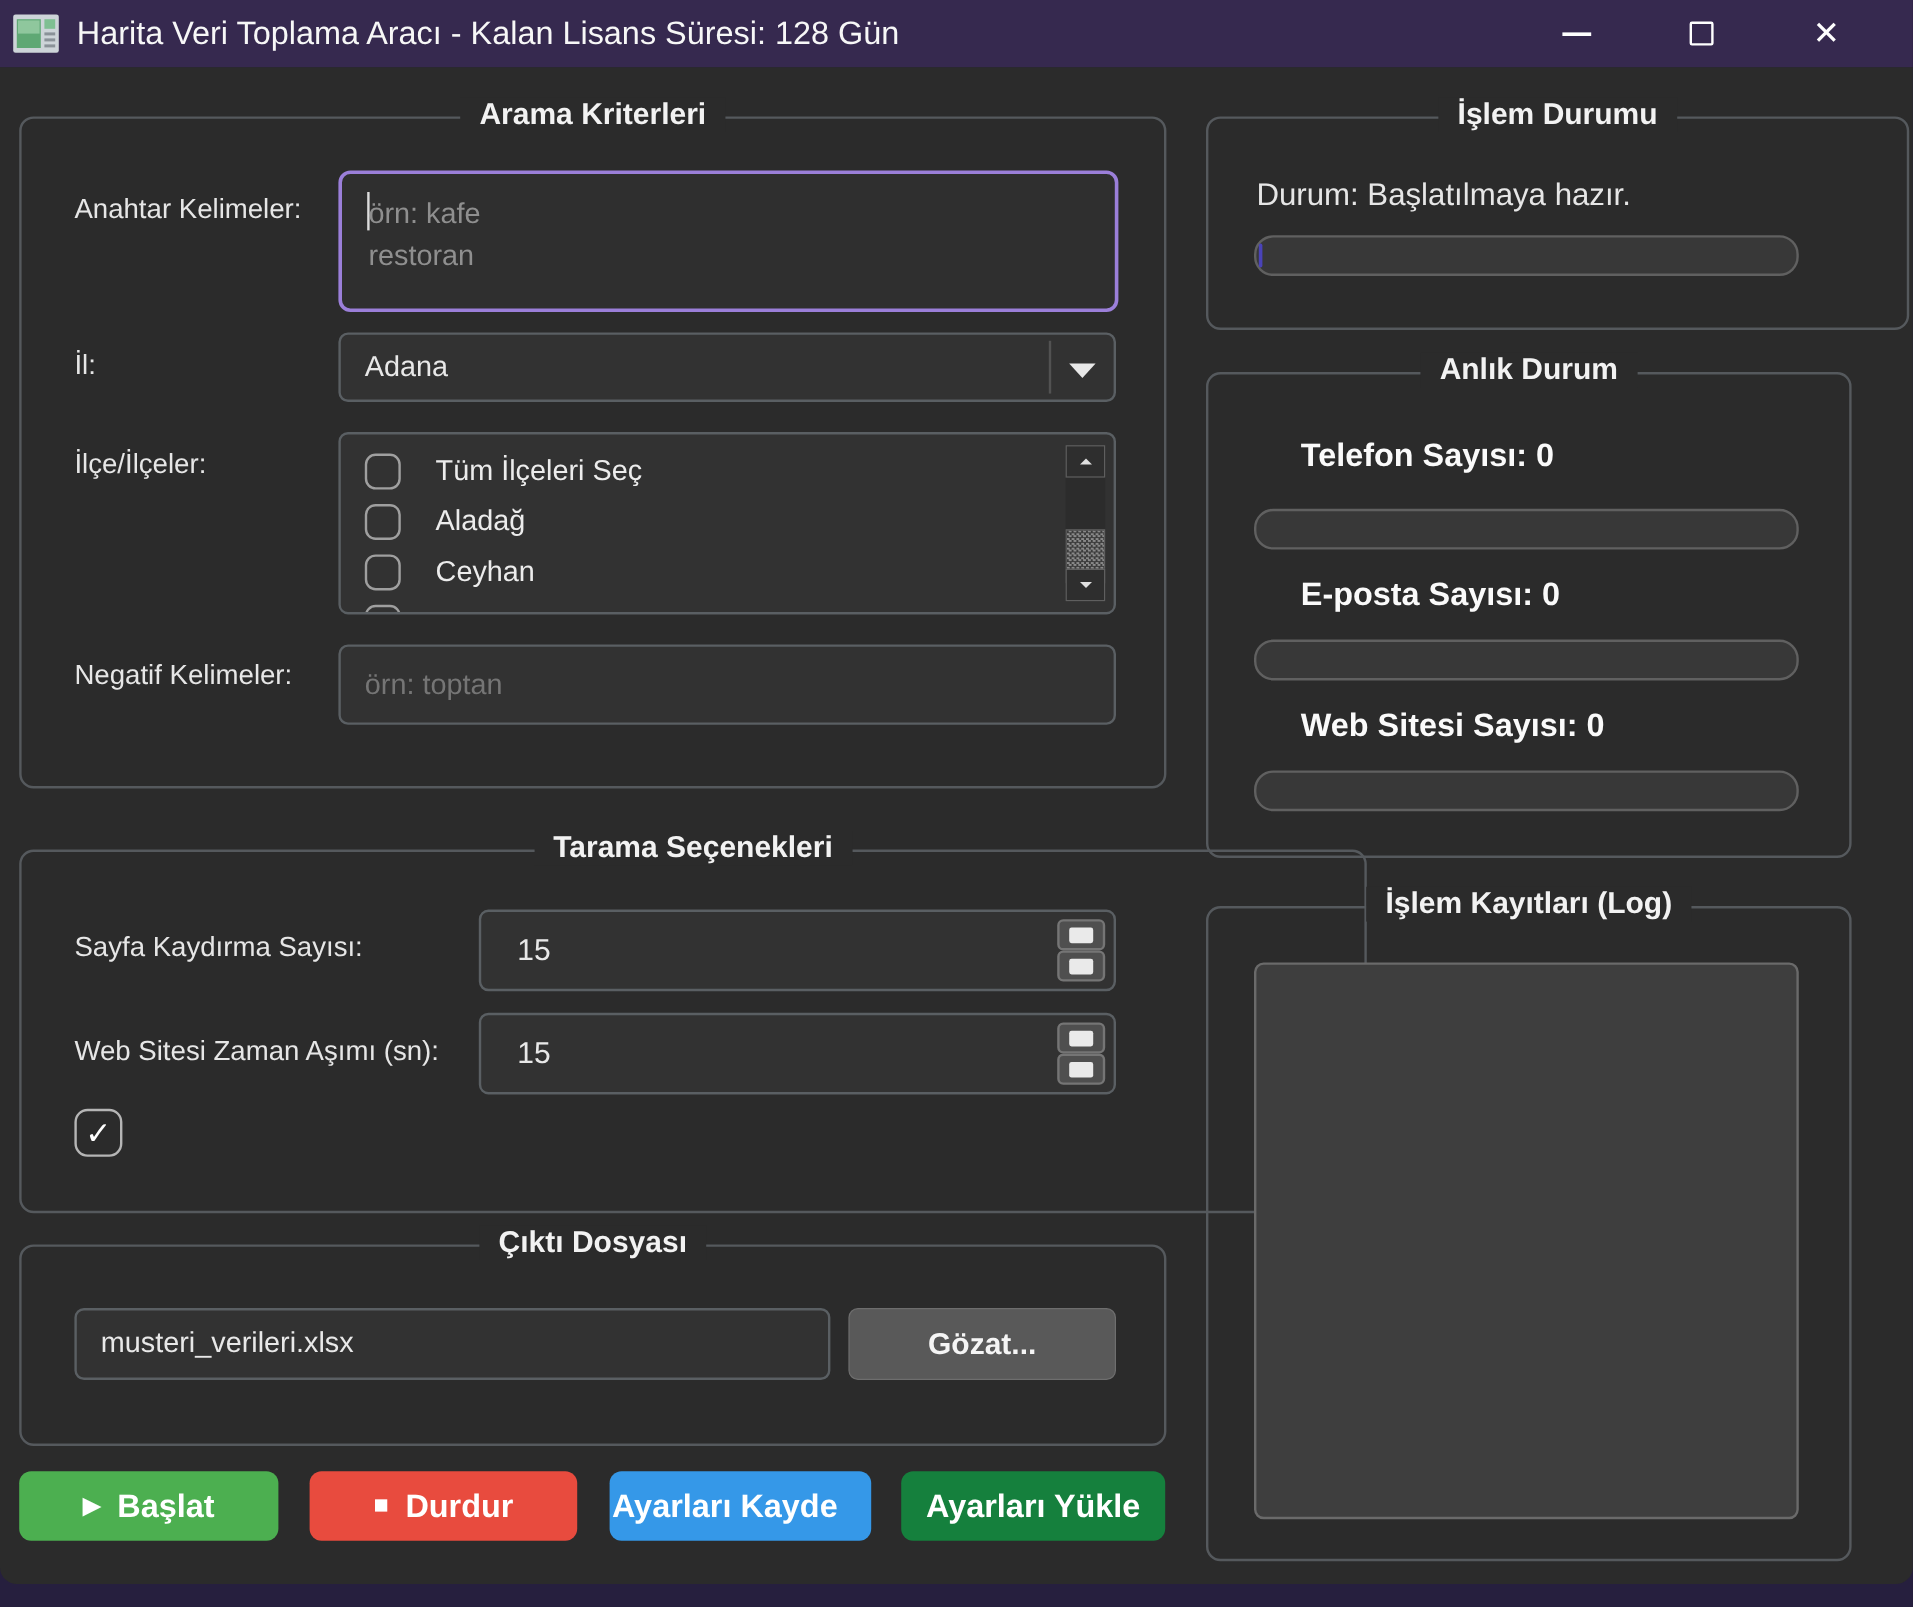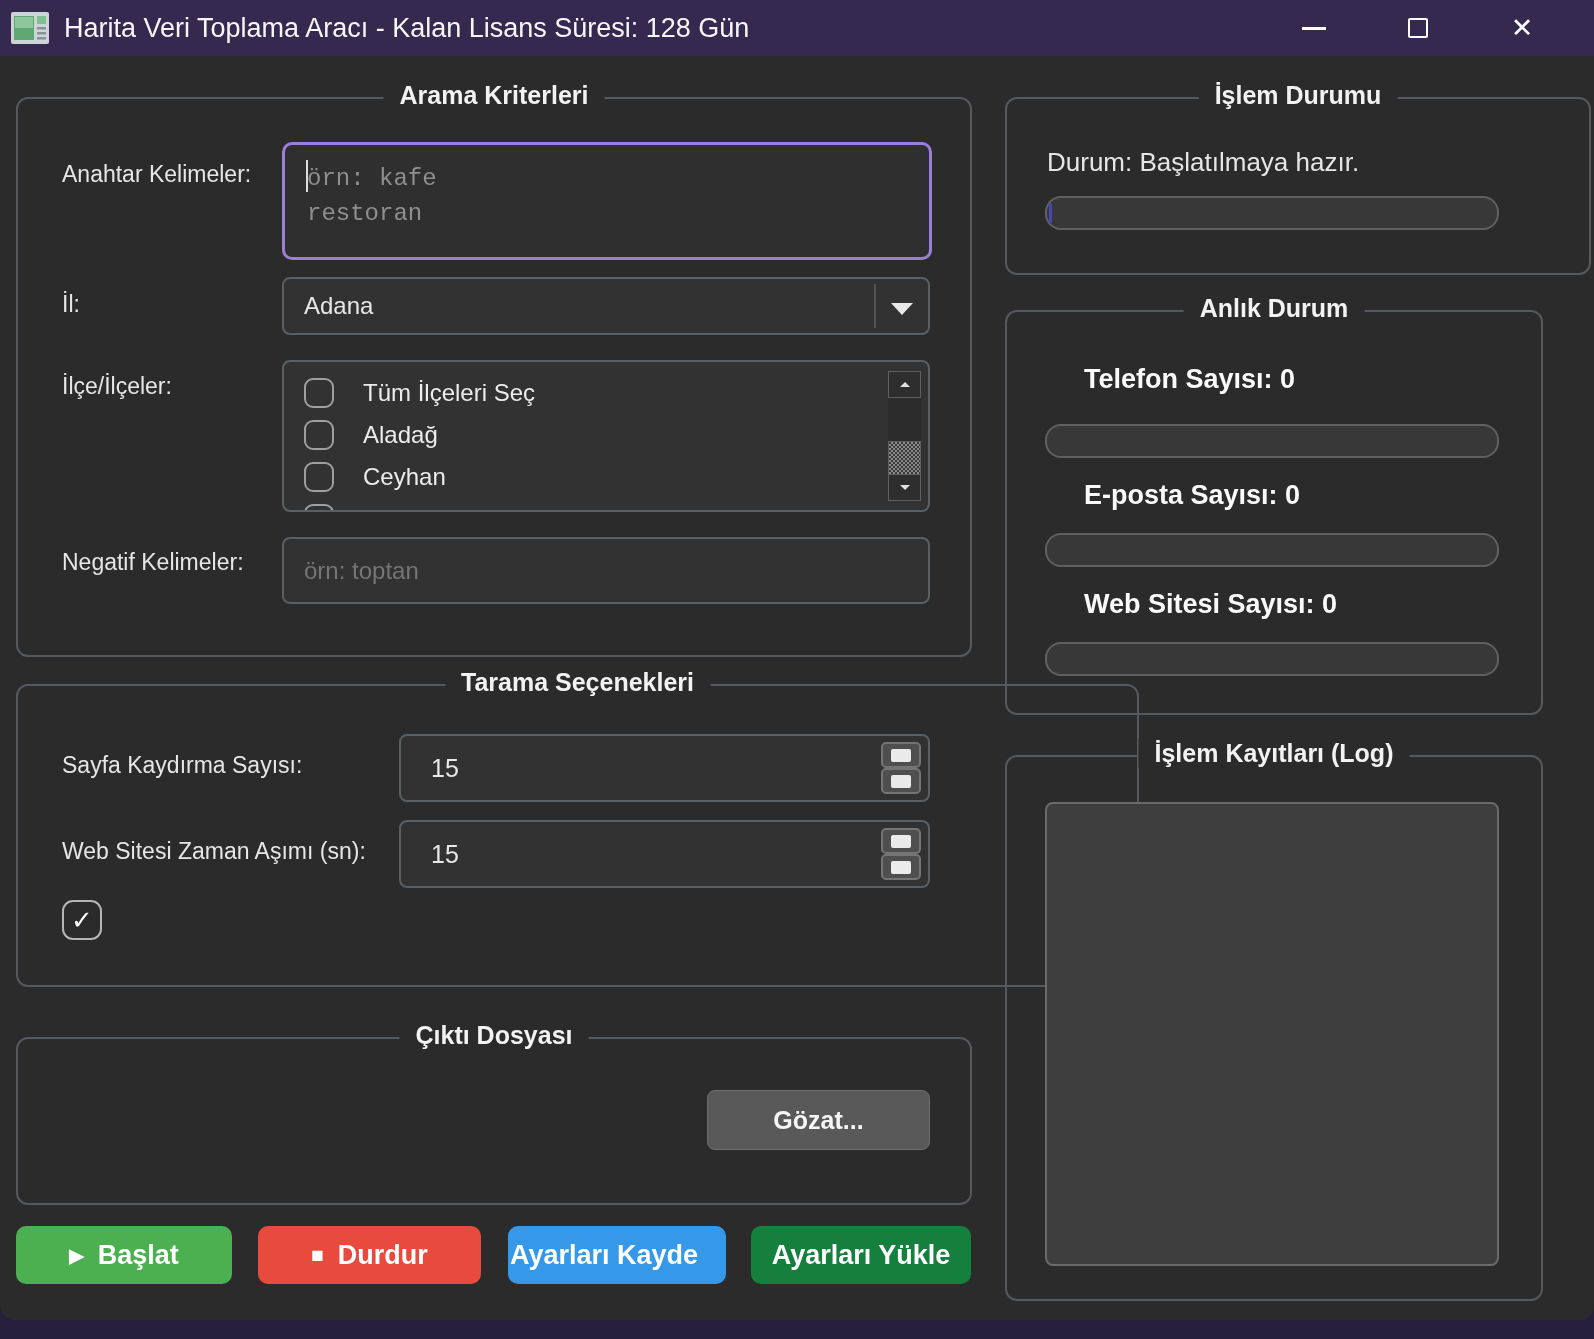--- a/index.html
+++ b/index.html
@@ -29,21 +29,21 @@
   .field-label { position:absolute; font-size:23px; color:#e6e6e6; white-space:nowrap; }
   .bold-label { position:absolute; font-size:27px; font-weight:bold; color:#fafafa; white-space:nowrap;margin-left:32px; }
 
   .inputlike { background:#323232; border:2px solid #5a5f63; border-radius:8px; color:#e8e8e8;
                font-family:"Liberation Sans", sans-serif; font-size:24px; }
 
   
   .kw-box { position:absolute; left:264px; top:43px; width:650px; height:118px; background:#2f2f2f;
             border:3px solid #9b7fd9; border-radius:10px; }
   .kw-box textarea { width:100%; height:100%; background:transparent; border:none; outline:none;
-            resize:none; font-family:Liberation Mono, monospace; font-size:24px; color:#e8e8e8;
+            resize:none; font-family:Liberation Sans, sans-serif; font-size:24px; color:#e8e8e8;
             padding:16px 0 0 22px; line-height:35px; }
   .kw-box textarea::placeholder { color:#8f8f8f; }
   .caret { position:absolute; left:21px; top:15px; width:2px; height:32px; background:#dcdcdc; }
 
   
   .combo { position:absolute; left:264px; top:178px; width:648px; height:58px; display:flex; align-items:center; }
   .combo .val { padding-left:20px; }
   .combo .divider { position:absolute; right:52px; top:5px; bottom:5px; width:2px; background:#525252; }
   .combo .arrow { position:absolute; right:15px; top:24px; width:0; height:0;
                   border-left:11px solid transparent; border-right:11px solid transparent;
@@ -185,21 +185,21 @@
           <span class="sbtn down">
               <span class="tri-down"></span>
             </span>
         </div>
       </div>
 
       <span class="field-label" style="left:44px; top:450px;">Negatif Kelimeler:</span>
       <input class="inputlike" style="position: absolute; left: 264px; top: 438px; width: 648px; height: 67px; padding-left: 20px;" placeholder="örn: toptan">
     </div>
 
-    <div class="groupbox" style="left:16px; top:628px; width:1123px; height:303px;">
+    <div class="groupbox" style="left:16px; top:652px; width:1123px; height:303px;">
       <span class="legend">Tarama Seçenekleri</span>
 
       <span class="field-label" style="left:44px; top:66px;">Sayfa Kaydırma Sayısı:</span>
       <div class="spin inputlike" style="top:48px;">
         <input value="15" style="">
         <span class="spin-btn up">
             <span class="spin-glyph"></span>
           </span>
         <span class="spin-btn dn">
             <span class="spin-glyph"></span>
@@ -217,20 +217,23 @@
           </span>
       </div>
 
       <div class="check-row">
         <span class="check-box">✓</span>
       </div>
     </div>
 
     <div class="groupbox" style="left:16px; top:981px; width:956px; height:168px;">
       <span class="legend">Çıktı Dosyası</span>
+      <div class="file-input inputlike">
+        <input value="musteri_verileri.xlsx" style="">
+      </div>
       <div class="browse-btn">Gözat...</div>
     </div>
 
     <div class="action-btn btn-start">
       <span class="play-glyph">▶</span>
       <span>Başlat</span>
     </div>
     <div class="action-btn btn-stop">
       <span class="stop-glyph">■</span>
       <span>Durdur</span>

